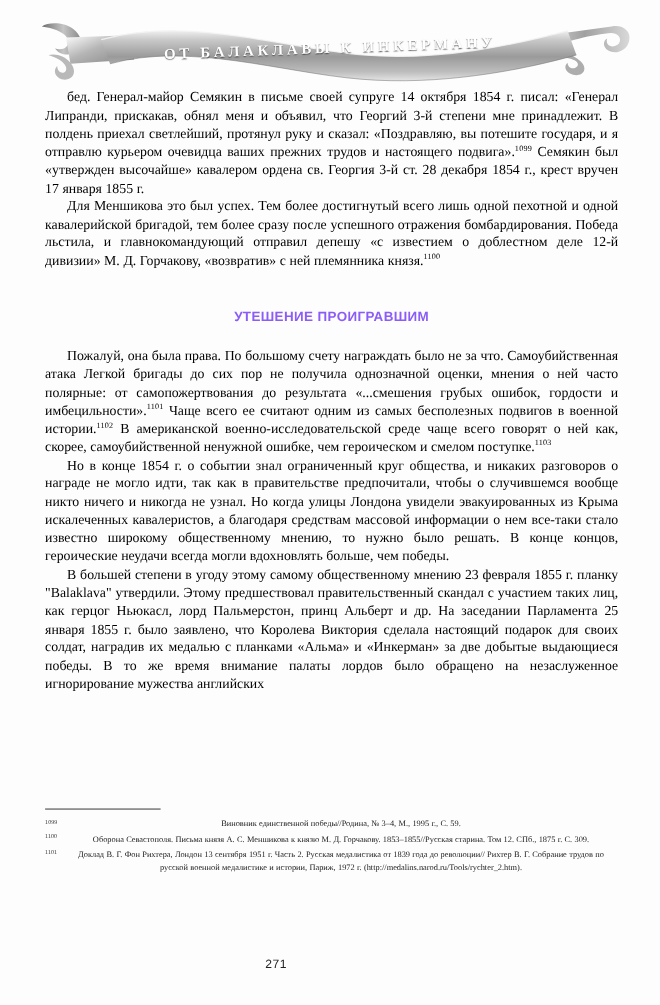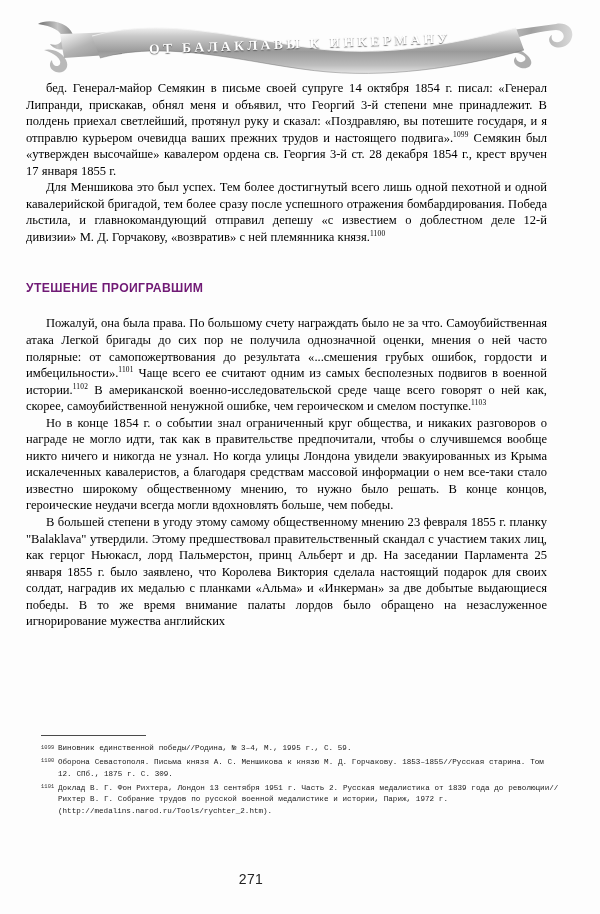--- a/index.html
+++ b/index.html
@@ -52,21 +52,21 @@
     text-shadow: 0 1px 1px rgba(60,60,60,0.75);
     transform: rotate(-2.1deg);
     transform-origin: 50% 50%;
     white-space: nowrap;
     pointer-events: none;
   }
 
   
   .content {
     position: absolute;
-    left: 26px;
+    left: 41px;
     top: 80px;
     width: 521px;
   }
 
   p.body-par {
     margin: 0;
     font-size: 12.55px;
     line-height: 16.55px;
     text-align: justify;
     text-indent: 20px;
@@ -83,46 +83,46 @@
     line-height: 0;
     letter-spacing: 0.2px;
   }
 
   h2.section-heading {
     margin: 0;
     font-family: "Liberation Sans", "DejaVu Sans", sans-serif;
     font-size: 12.2px;
     font-weight: bold;
     letter-spacing: 0.35px;
-    text-align: left;
-    color: #701a75;
+    text-align: center;
+    color: #8b5cf6;
   }
 
   .gap-before-heading { height: 36px; }
   .gap-after-heading  { height: 20px; }
 
   
   .footnotes {
     position: absolute;
     left: 41px;
     top: 735px;
     width: 521px;
   }
   .fn-rule {
     width: 105px;
     height: 0;
     border-top: 1px solid #4a4a4a;
     margin: 0 0 7px 0;
   }
   .fn-item {
     position: relative;
-    font-family: Liberation Mono, monospace;
+    font-family: Liberation Serif, serif;
     font-size: 7.6px;
     line-height: 11.6px;
-    text-align: left;
+    text-align: center;
     color: #1a1a1a;
     padding-left: 17px;
     margin-bottom: 2.4px;
     word-spacing: 0.2px;
   }
   .fn-num {
     position: absolute;
     left: 0;
     top: -0.5px;
     font-size: 5.4px;
@@ -131,21 +131,21 @@
   }
 
   
   .folio {
     position: absolute;
     left: 0;
     top: 871px;
     width: 502px;
     text-align: center;
     font-family: "Liberation Sans", "DejaVu Sans", sans-serif;
-    font-size: 14px;
+    font-size: 11px;
     color: #222222;
     letter-spacing: 0.4px;
   }
 </style>
 </head>
 <body>
 
 <div class="page">
 
   <div class="ribbon-area">

